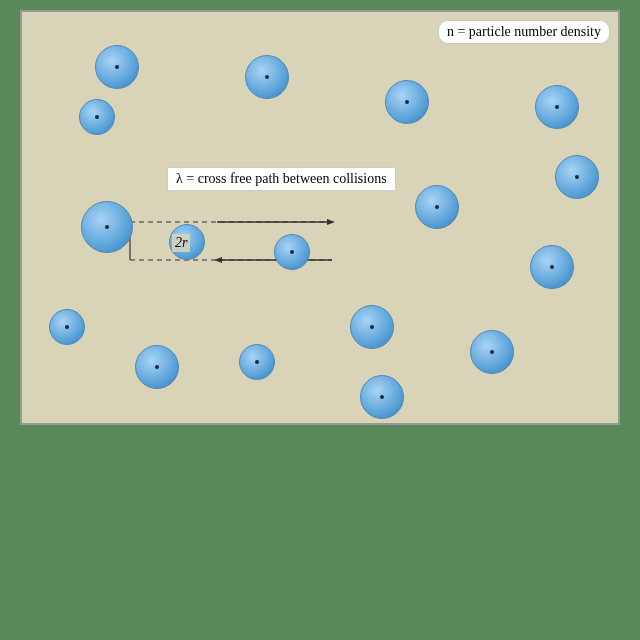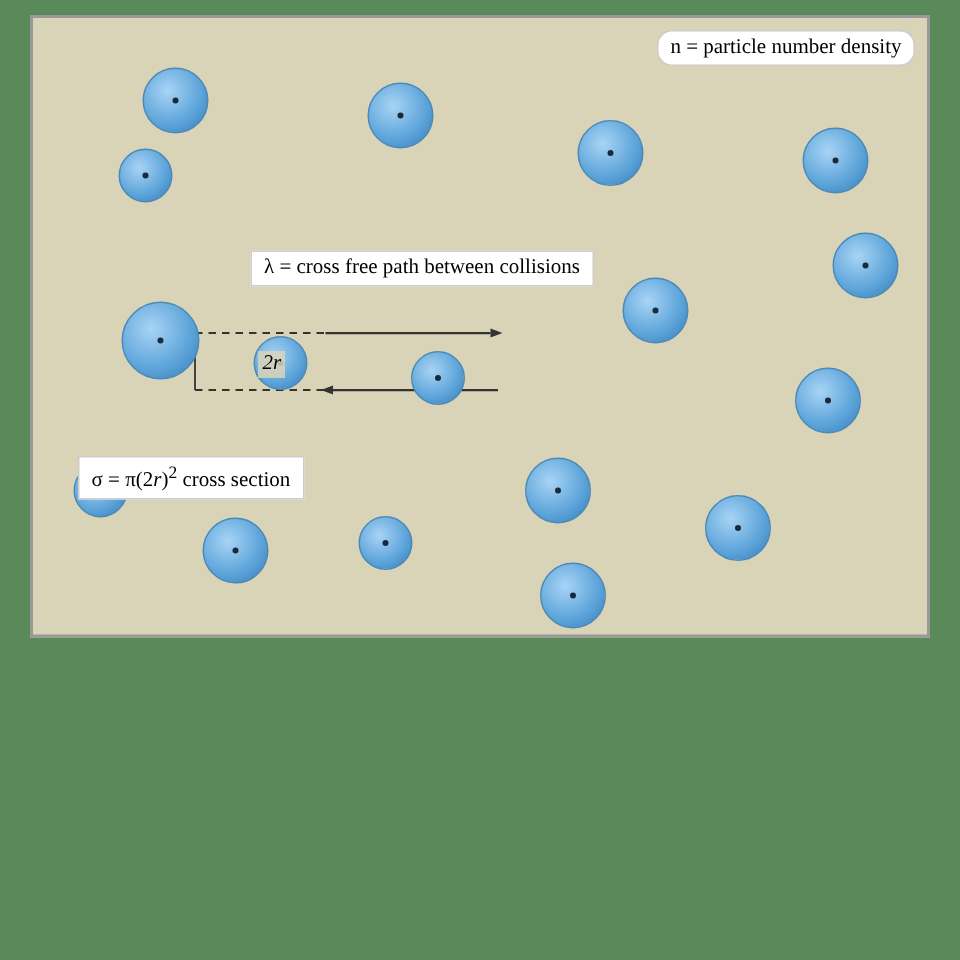--- a/index.html
+++ b/index.html
@@ -128,17 +128,14 @@
   </div>
 
   <div class="label-box" style="top: 155px; left: 145px; font-size:14px;">
     <span>λ = cross free path between collisions</span>
   </div>
 
   <div style="position:absolute; top:222px; left:114px; font-size:14px; font-style:italic; background:rgba(217,211,184,0.85); padding:1px 3px;margin-left:36px;">
     <span>2<i>r</i></span>
   </div>
 
-  <div class="label-box" style="bottom: 90px; left: 30px; font-size:14px;">
-    <span>σ = π(2<i>r</i>)<sup>2</sup> cross section</span>
-  </div>
 
 </div>
 
 </body></html>

